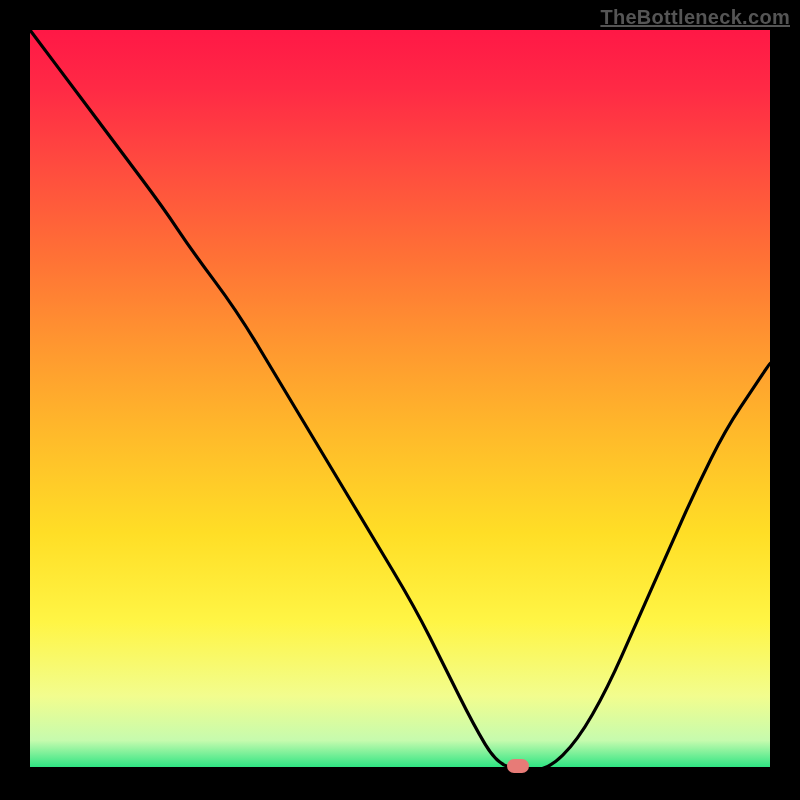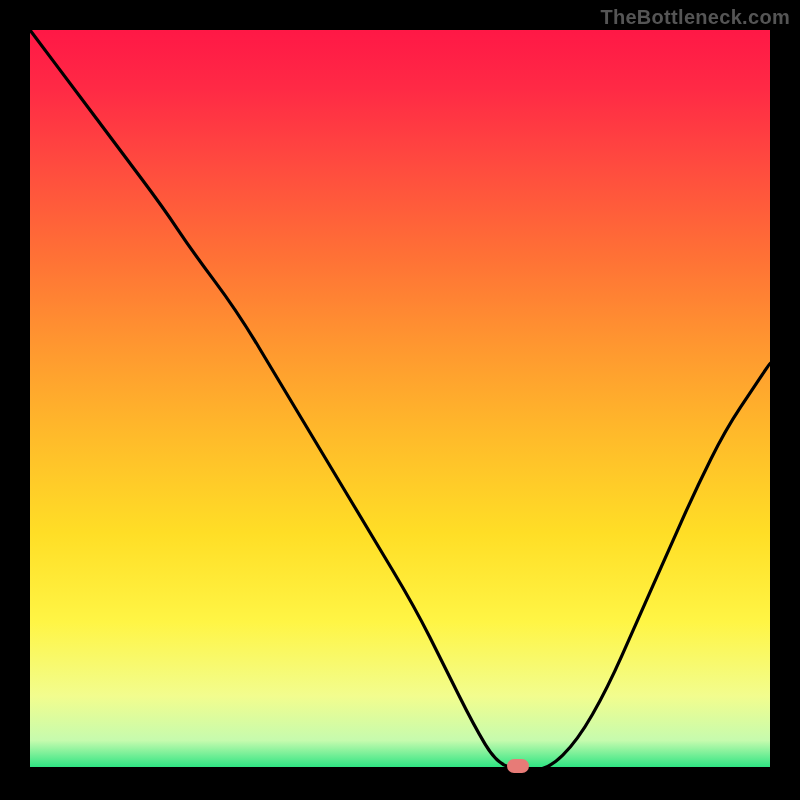--- a/index.html
+++ b/index.html
@@ -19,20 +19,21 @@
   }
   .watermark {
     position: absolute;
     top: 6px;
     right: 10px;
     color: #555;
     font-size: 20px;
     font-weight: 600;
     letter-spacing: 0.3px;
     z-index: 10;
+    text-decoration: underline;
   }
   .plot-area {
     position: absolute;
     left: 30px;
     top: 30px;
     width: 740px;
     height: 740px;
   }
   .plot-area svg {
     display: block;

